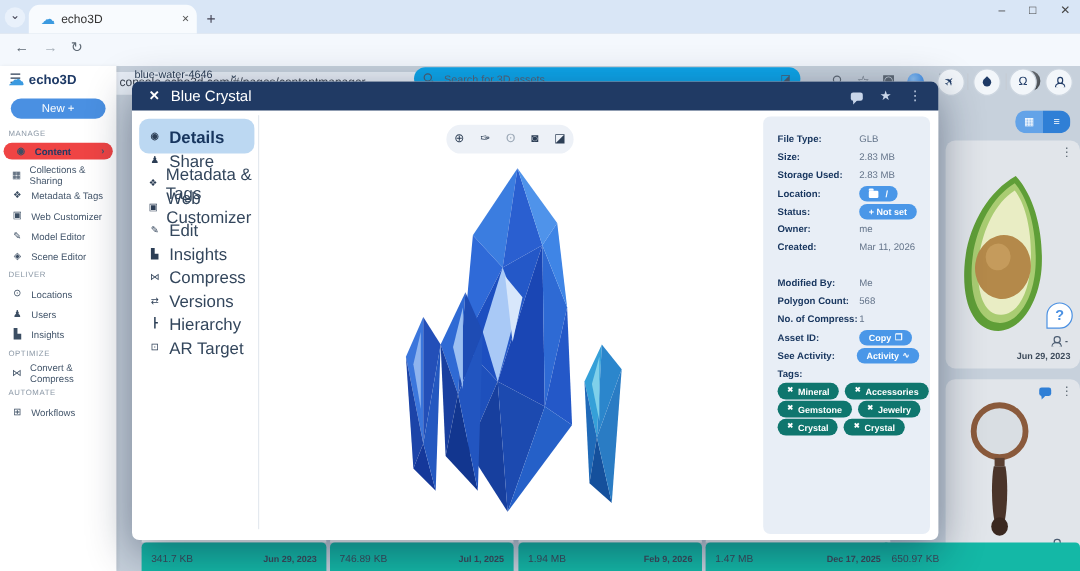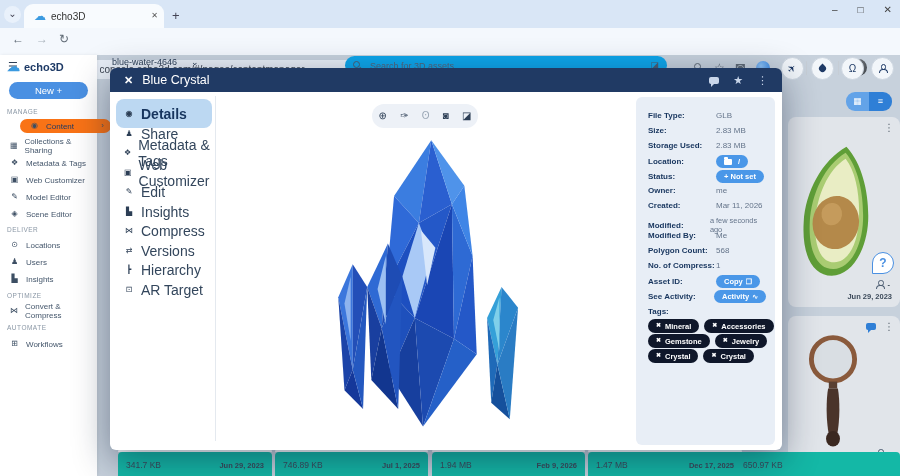--- a/index.html
+++ b/index.html
@@ -54,21 +54,21 @@
   .avatar{width:17px;height:17px;border-radius:50%;background:radial-gradient(circle at 40% 35%,#8a8f96,#2e3338)}
   .vsep{width:1px;height:14px;background:#c6cdd5}
   
   #sidebar{left:0;top:55px;width:97px;height:421px;background:#fff;box-shadow:1px 0 3px rgba(0,0,0,.08)}
   .logo{left:7px;top:60px;font-size:11px;font-weight:bold;color:#1e3a66;display:flex;align-items:center;gap:4px}
   .logo .g-cloud{color:#3b9ae0;font-size:13px}
   .newbtn{left:9px;top:82px;width:79px;height:17px;background:#4a90e2;color:#fff;border-radius:9px;font-size:9.5px;text-align:center;line-height:17px}
   .sechead{font-size:6.5px;color:#8a97a5;letter-spacing:.5px;left:7px}
   .sitem{left:0;width:87px;height:14px;display:flex;align-items:center;font-size:8px;color:#44566b}
   .sitem .ic{width:9px;margin:0 7px 0 10px;font-size:8px;color:#3c4e63;text-align:center}
-  .sitem.active{background:#f97316;border-radius:8px;left:20px;width:91px;font-weight:normal;color:#1e3a66}
+  .sitem.active{background:#ef4444;border-radius:8px;left:3px;width:91px;font-weight:bold;color:#1e3a66}
   .sitem .chev{margin-left:auto;margin-right:7px;font-size:8px;color:#44566b}
   
   .project{left:112px;top:57px;font-size:9px;color:#2c3e55;display:flex;gap:14px;align-items:center}
   .search{left:345px;top:56px;width:322px;height:19px;background:#0ea5e9;border-radius:10px;display:flex;align-items:center;padding:0 8px;box-sizing:border-box;gap:6px;color:#4c5d72}
   .search input{background:transparent;border:none;outline:none;font-size:9px;color:#3c4e63;flex:1;font-family:"Liberation Sans",sans-serif}
   .search input::placeholder{color:#53647a}
   .circbtn{width:21px;height:21px;border-radius:50%;background:#f2f6fa;border:1px solid #cdd6e0;color:#1e3a66;display:flex;align-items:center;justify-content:center;font-size:10px}
   .circbtn .g-rocket::before{display:inline-block;transform:rotate(-45deg)}
   #circ-row{right:6px;top:57px;position:absolute;display:flex;gap:7px}
   .toggle{right:8px;top:92px;position:absolute;display:flex;border-radius:9px;overflow:hidden}
@@ -98,21 +98,21 @@
   .vtoolbar .dim{color:#9aa7b5}
   
   #dpanel{left:526px;top:29px;width:139px;height:348px;background:#e8eef6;border-radius:6px;position:absolute}
   .drow{position:absolute;left:12px;width:118px;display:flex;align-items:center}
   .drow .lbl{font-size:8px;font-weight:bold;color:#17355e;width:68px}
   .drow .val{font-size:8px;color:#64748a}
   .pill{background:#4a97e8;color:#fff;border-radius:9px;font-size:7.5px;font-weight:bold;padding:2px 8px;display:inline-flex;align-items:center;gap:3px}
   .pill .ig{font-size:7px}
   .tagshead{position:absolute;left:12px;font-size:8px;font-weight:bold;color:#17355e}
   .chiprow{position:absolute;left:12px;display:flex;gap:5px}
-  .chip{background:#0f172a;color:#fff;border-radius:9px;font-size:7.5px;font-weight:bold;padding:2.5px 8px;display:inline-flex;align-items:flex-start;gap:4px}
+  .chip{background:#0f766e;color:#fff;border-radius:9px;font-size:7.5px;font-weight:bold;padding:2.5px 8px;display:inline-flex;align-items:center;gap:4px}
   .chip .g-tagx{font-size:6px}
 </style>
 </head>
 <body>
 
 <div id="titlebar" class="abs">
   <div class="tabchev abs"><span class="g-chevd"></span></div>
   <div class="tab abs">
     <span class="fav ico g-cloud"></span>
     <span class="t">echo3D</span>
@@ -425,24 +425,20 @@
       <span class="pill">+ Not set</span>
     </div>
     <div class="drow" style="top:89px">
       <span class="lbl">Owner:</span>
       <span class="val">me</span>
     </div>
     <div class="drow" style="top:104px">
       <span class="lbl">Created:</span>
       <span class="val">Mar 11, 2026</span>
     </div>
-    <div class="drow" style="top:119px">
-      <span class="lbl">Modified:</span>
-      <span class="val" style="font-size:7.4px">a few seconds ago</span>
-    </div>
     <div class="drow" style="top:134px">
       <span class="lbl">Modified By:</span>
       <span class="val">Me</span>
     </div>
     <div class="drow" style="top:149px">
       <span class="lbl">Polygon Count:</span>
       <span class="val">568</span>
     </div>
     <div class="drow" style="top:164px">
       <span class="lbl">No. of Compress:</span>

